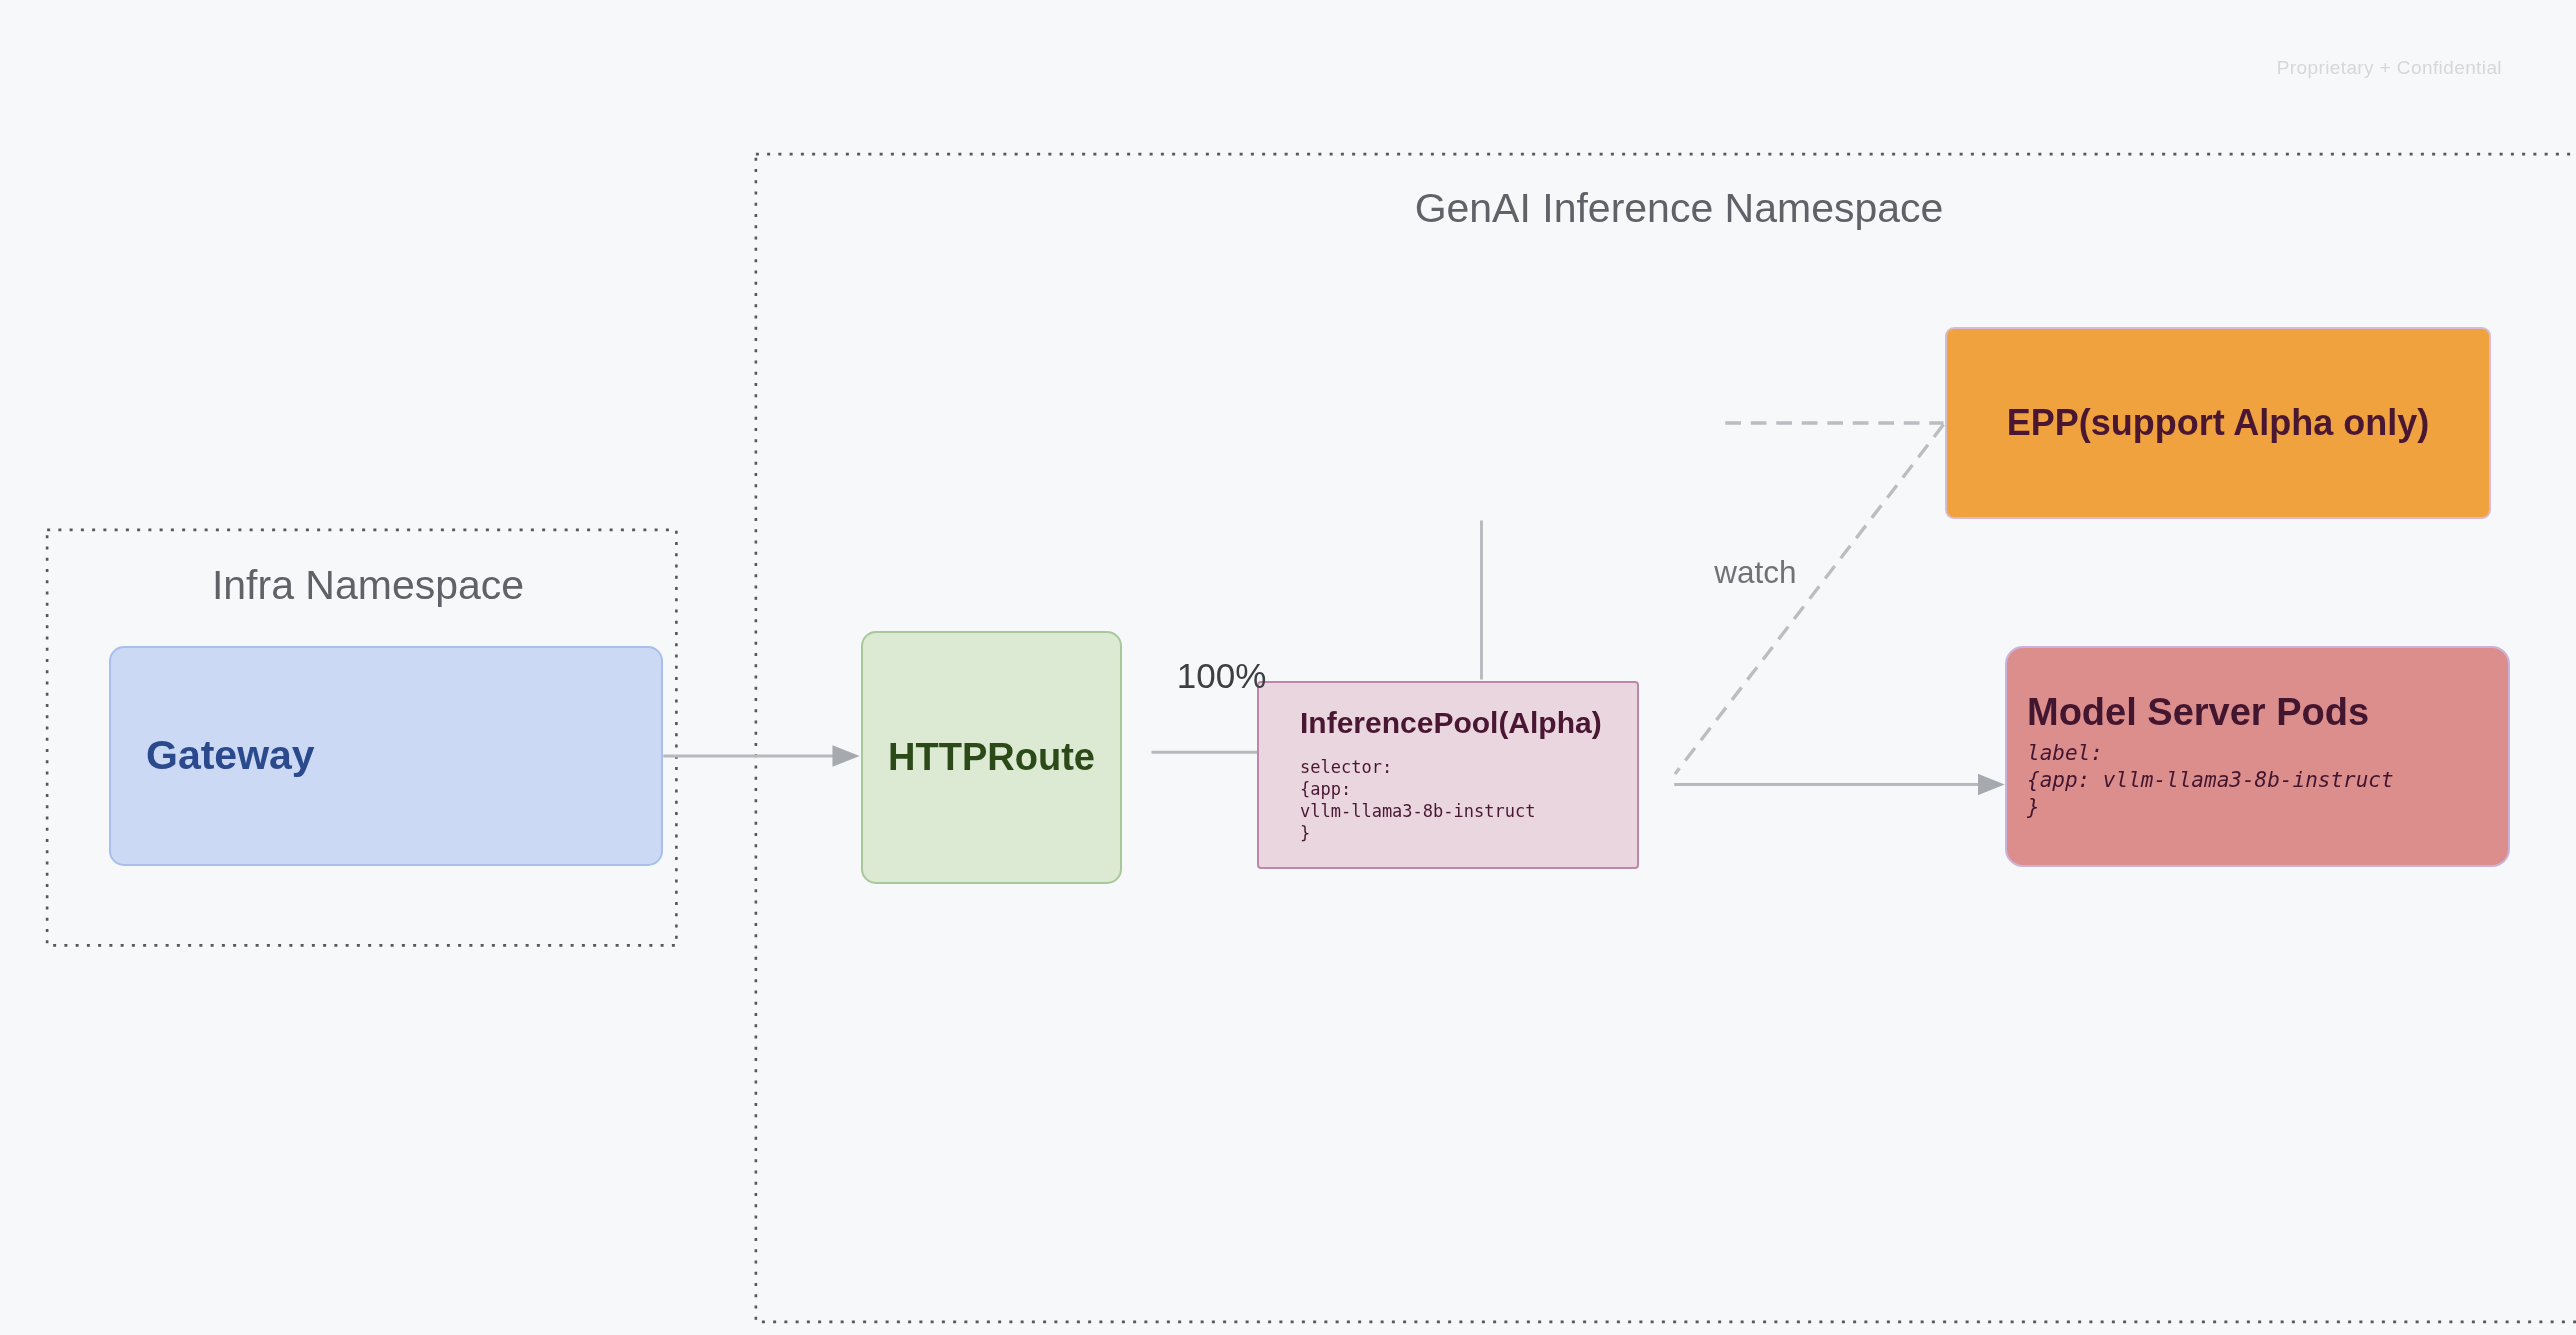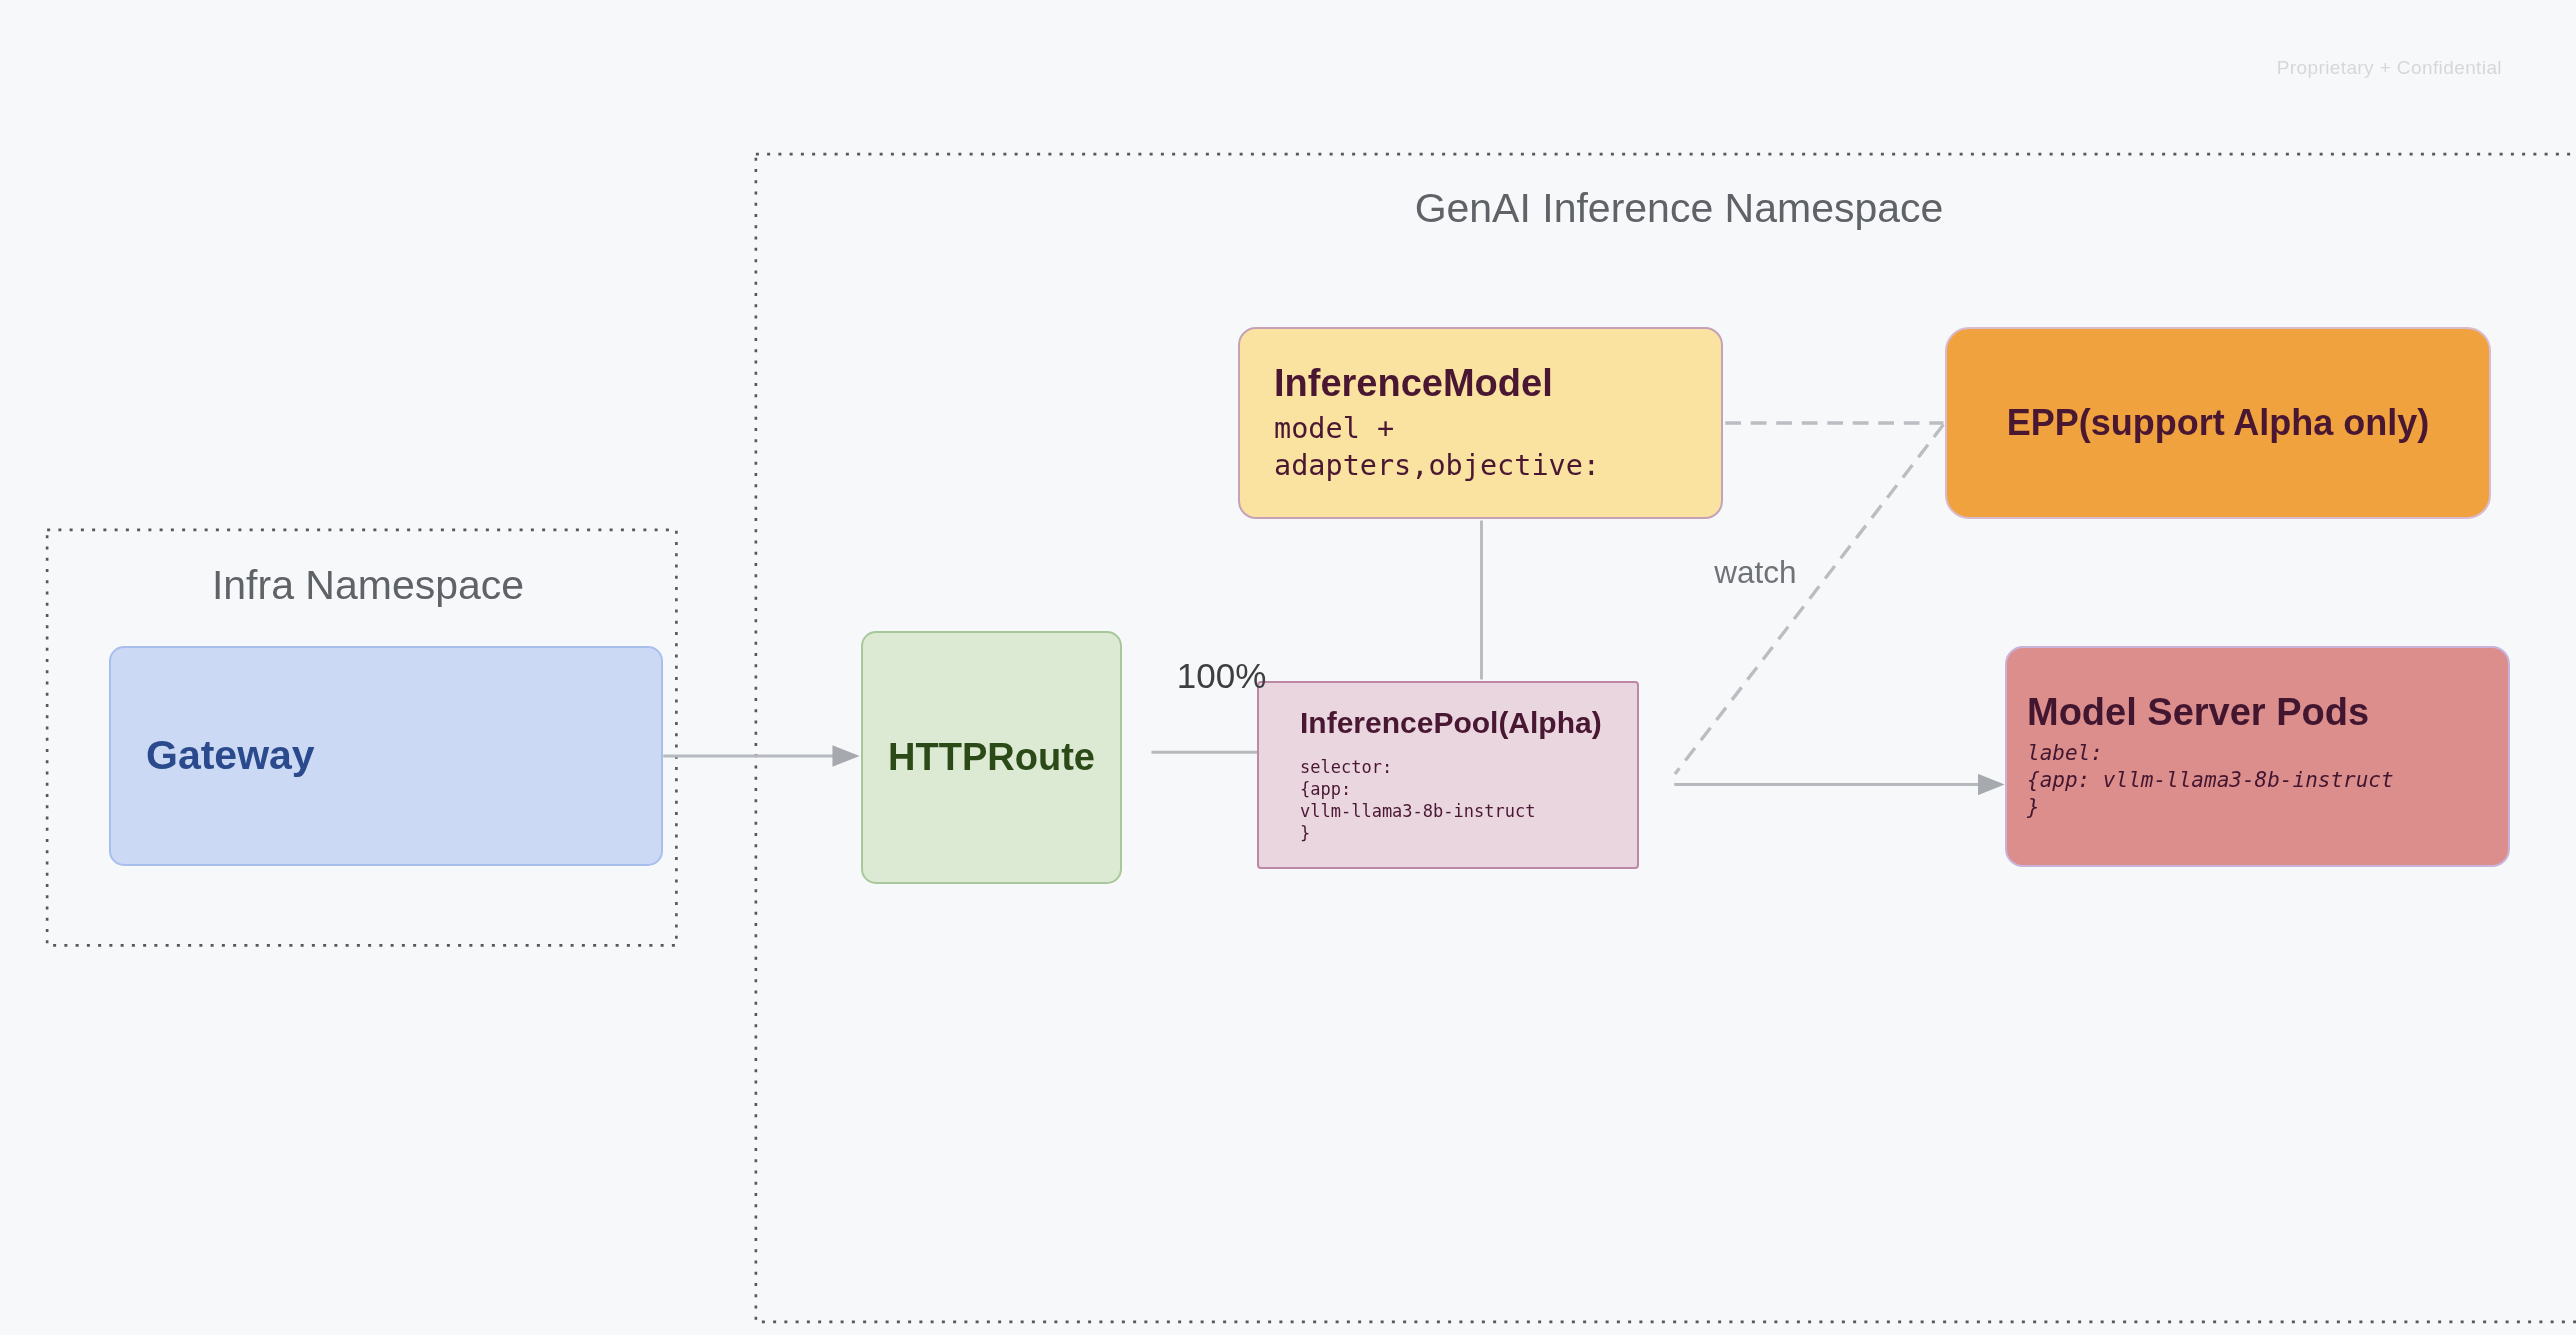--- a/index.html
+++ b/index.html
@@ -54,21 +54,21 @@
   #gateway { left: 109px; top: 646px; width: 554px; height: 220px; padding-left: 35px; }
   #gateway .node-title { font-size: 41px; }
 
   #httproute { left: 861px; top: 631px; width: 261px; height: 253px; align-items: center; }
   #httproute .node-title { font-size: 38px; }
 
   #inference-model { left: 1238px; top: 327px; width: 485px; height: 192px; padding-left: 34px; border-radius: 18px; }
   #inference-model .node-title { font-size: 38px; }
   #inference-model .node-body { font-size: 28.5px; }
 
-  #epp { left: 1945px; top: 327px; width: 546px; height: 192px; align-items: center; border-radius: 24px; }
+  #epp { left: 1945px; top: 327px; width: 546px; height: 192px; align-items: center; border-radius: 9px; }
   #epp .node-title { font-size: 36px; }
 
   #inference-pool { left: 1257px; top: 681px; width: 382px; height: 188px; padding-left: 41px; border-radius: 4px; }
   #inference-pool .node-title { font-size: 30px; }
   #inference-pool .node-body { font-size: 17px; margin-top: 15px; }
 
   #model-server-pods { left: 2005px; top: 646px; width: 505px; height: 221px; padding-left: 20px; border-radius: 18px; }
   #model-server-pods .node-title { font-size: 38px; }
   #model-server-pods .node-body { font-size: 21px; font-style: italic; }
 
@@ -118,25 +118,20 @@
   <div class="ns-title" id="genai-title">GenAI Inference Namespace</div>
 
   <div class="node" id="gateway" style="background: rgb(204, 217, 244); border-color: rgb(168, 191, 238); color: rgb(43, 74, 141);">
     <div class="node-title">Gateway</div>
   </div>
 
   <div class="node" id="httproute" style="background: rgb(220, 233, 211); border-color: rgb(168, 200, 155); color: rgb(43, 74, 23);">
     <div class="node-title">HTTPRoute</div>
   </div>
 
-  <div class="node" id="inference-model" style="background: rgb(250, 226, 161); border-color: rgb(198, 162, 184); color: rgb(74, 23, 51);">
-    <div class="node-title">InferenceModel</div>
-    <div class="node-body">model +
-adapters,objective:</div>
-  </div>
 
   <div class="node" id="epp" style="background: rgb(240, 162, 62); border-color: rgb(217, 187, 207); color: rgb(74, 23, 51);">
     <div class="node-title">EPP(support Alpha only)</div>
   </div>
 
   <div class="node" id="inference-pool" style="background: rgb(233, 214, 223); border-color: rgb(189, 136, 168); color: rgb(74, 23, 51);">
     <div class="node-title">InferencePool(Alpha)</div>
     <div class="node-body">selector:
 {app:
 vllm-llama3-8b-instruct

